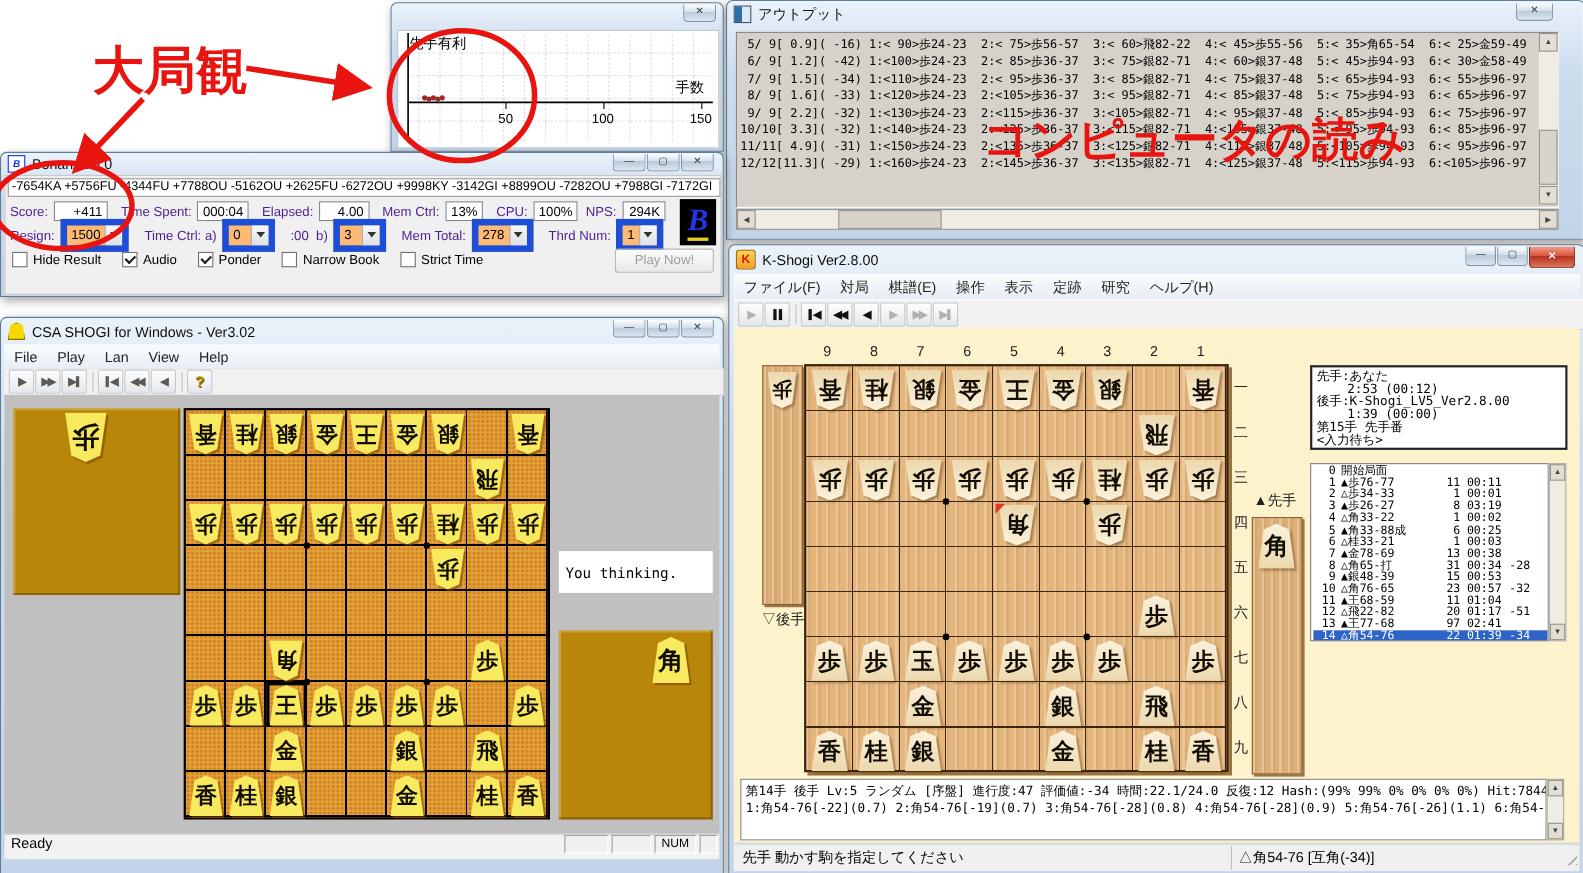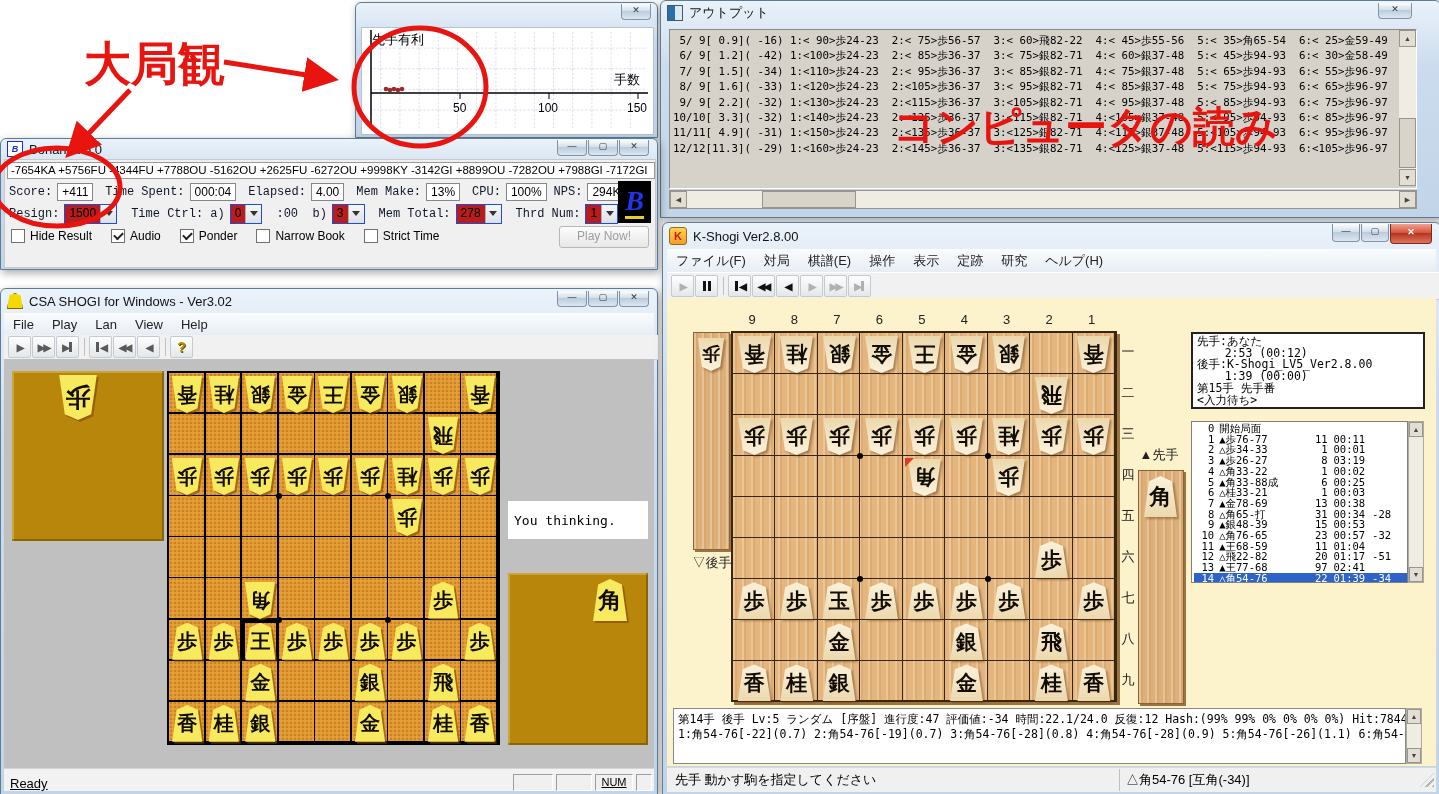--- a/index.html
+++ b/index.html
@@ -28,24 +28,24 @@
   .menu-item{padding:2px 9px;font-size:13px;color:#222;}
   .toolbar{position:absolute;display:flex;align-items:center;background:#f1f1f1;
     border-bottom:1px solid #cfcfcf;padding-left:4px;}
   .tbtn{width:21px;height:20px;margin-right:1px;display:flex;align-items:center;justify-content:center;
     font-size:10px;font-weight:bold;color:#333;border:1px solid #c2cbd4;border-radius:2px;
     background:linear-gradient(#fefefe,#e4e7ea);}
   .tbtn.dis{color:#b0b0b0;}
   .tbtn i{display:inline-block;width:3px;height:10px;background:currentColor;margin:0 1px;}
   .tsep{width:1px;height:18px;background:#c0c0c0;margin:0 4px;}
   
-  .fld-label{font-size:12px;color:#0f172a;white-space:nowrap;font-family:Liberation Mono, monospace;}
+  .fld-label{font-size:12px;color:#4c1d95;white-space:nowrap;}
   .fld-box{background:#fff;border:1px solid #828790;font-size:12px;padding:0 4px;text-align:right;
     height:16px;line-height:16px;}
-  .combo{display:flex;height:18px;border:1px solid #1d4ed8;background:#b91c1c;}
+  .combo{display:flex;height:18px;border:6px solid #1d4ed8;background:#fdba74;}
   .combo .cval{font-size:12px;padding:1px 4px;flex:1;}
   .combo .carr{width:15px;background:linear-gradient(#f6f7f8,#dde1e6);border-left:1px solid #aab0b8;
     display:flex;align-items:center;justify-content:center;}
   .carr b{width:0;height:0;border:4px solid transparent;border-top:5px solid #333;margin-top:4px;}
   .cbx{display:flex;align-items:center;font-size:12px;white-space:nowrap;}
   .cb{width:12px;height:12px;border:1px solid #707070;background:#fff;margin-right:5px;position:relative;flex:0 0 auto;}
   .cb.on::after{content:"";position:absolute;left:2px;top:2px;width:7px;height:4px;
     border-left:2px solid #222;border-bottom:2px solid #222;transform:rotate(-45deg);}
   
   .sb{background:#efece4;position:absolute;}
@@ -176,21 +176,21 @@
     </div>
     <div style="position:absolute;left:3px;top:20px;width:650px;height:107px;background:#f0f0f0;border:1px solid #c8c8c8;">
       <div class="pre" style="position:absolute;left:2px;top:2px;width:640px;height:15px;background:#fff;border:1px solid #999;font-size:11.5px;line-height:15px;padding:0 3px;">-7654KA +5756FU -4344FU +7788OU -5162OU +2625FU -6272OU +9998KY -3142GI +8899OU -7282OU +7988GI -7172GI</div>
       <div id="bz-fields" style="position:absolute;left:4px;top:23px;width:608px;height:17px;display:flex;align-items:center;">
           <span class="fld-label">Score:</span>
           <span class="fld-box" style="width: 64px; margin: 0px 12px 0px 5px;">+411</span>
           <span class="fld-label">Time Spent:</span>
           <span class="fld-box" style="width: 60px; margin: 0px 12px 0px 5px;">000:04</span>
           <span class="fld-label">Elapsed:</span>
           <span class="fld-box" style="width: 58px; margin: 0px 12px 0px 5px;">4.00</span>
-          <span class="fld-label">Mem Make:</span>
+          <span class="fld-label">Mem Ctrl:</span>
           <span class="fld-box" style="width: 40px; margin: 0px 12px 0px 5px;">13%</span>
           <span class="fld-label">CPU:</span>
           <span class="fld-box" style="width: 42px; margin: 0px 7px 0px 5px;">100%</span>
           <span class="fld-label">NPS:</span>
           <span class="fld-box" style="width: 48px; margin: 0px 12px 0px 5px;">294K</span>
         </div>
       <div id="bz-combos" style="position:absolute;left:4px;top:44px;width:608px;height:19px;display:flex;align-items:center;">
           <span class="fld-label" style="white-space: pre;">Resign:</span>
           <span class="combo" style="width: 58px; margin: 0px 14px 0px 5px;">
             <span class="cval">1500</span>
@@ -431,21 +431,21 @@
 
       <div style="position:absolute;left:504px;top:142px;width:140px;height:38px;background:#fff;box-sizing:border-box;padding:12px 0 0 6px;">
         <span class="mono" style="font-size:13px;">You thinking.</span>
       </div>
       <div class="komadai-gold" id="csa-sente-hand" style="left:504px;top:214px;width:140px;height:172px;">
           <div class="pc csa-pc" style="left: 84px; top: 6px; width: 36px; height: 42px;">
             <div class="pc-body" style="font-size: 23px;">角</div>
           </div>
         </div>
     </div>
-    <div style="position:absolute;left:3px;bottom:3px;width:650px;height:22px;background:#f2f2f2;border-top:1px solid #d5d5d5;display:flex;align-items:flex-end;text-decoration:underline;">
+    <div style="position:absolute;left:3px;bottom:13px;width:650px;height:22px;background:#f2f2f2;border-top:1px solid #d5d5d5;display:flex;align-items:flex-start;">
       <span style="font-size:13px;padding-left:6px;flex:1;">Ready</span>
       <span class="panel-sunken" style="width:38px;height:15px;margin-right:3px;"></span>
       <span class="panel-sunken" style="width:34px;height:15px;margin-right:3px;"></span>
       <span class="panel-sunken" style="width:36px;height:15px;margin-right:3px;font-size:11px;line-height:15px;text-align:center;">NUM</span>
       <span class="panel-sunken" style="width:14px;height:15px;margin-right:2px;"></span>
     </div>
   </div>
 
   <div class="win" style="left:662px;top:222px;width:777px;height:572px;">
     <div class="titlebar" style="height:26px;">

